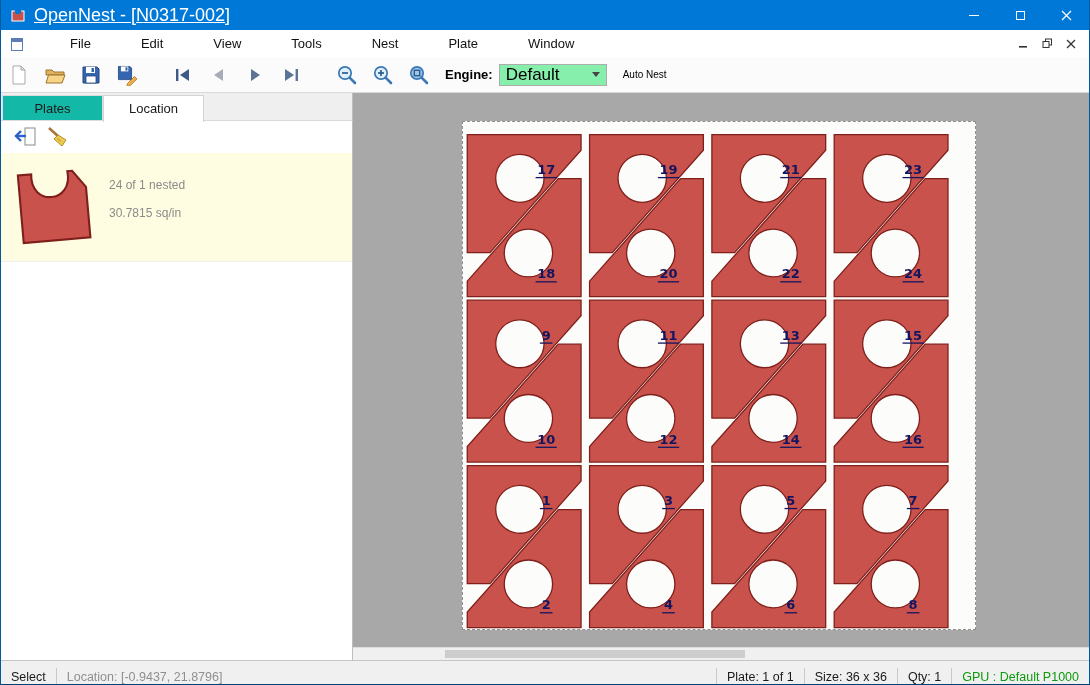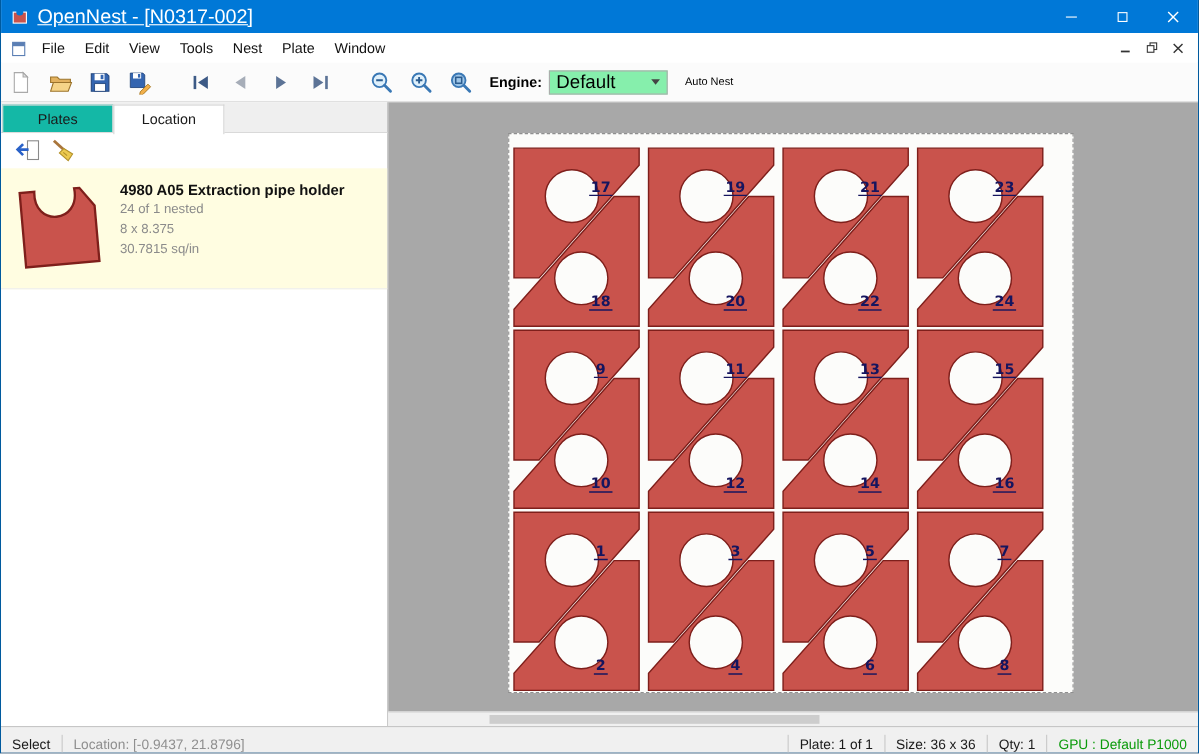--- a/index.html
+++ b/index.html
@@ -24,21 +24,21 @@
   .app-icon { margin-left:9px; display:flex; }
   .title-text { margin-left:8px; font-size:18px;text-decoration:underline; }
   .win-controls { margin-left:auto; display:flex; height:100%; }
   .win-btn { width:46px; height:100%; display:flex; align-items:center; justify-content:center; }
   .glyph-minimize { width:10px; height:1px; background:#fff; display:block; }
   .glyph-maximize { width:9px; height:9px; border:1px solid #fff; display:block; }
 
   
   .menubar {
     position:absolute; left:0; top:30px; right:0; height:27px;
-    background:#fff; display:flex; align-items:center; font-size:13px; color:#111;
+    background:#fff; display:flex; align-items:center; font-size:13px; color:#111;gap:32px;
   }
   .mdi-icon { margin-left:8px; margin-right:4px; display:flex; }
   .menu-item { padding:0 9px; line-height:27px; }
   .mdi-controls { margin-left:auto; display:flex; align-items:center; margin-right:6px; }
   .mdi-btn { width:24px; height:22px; display:flex; align-items:center; justify-content:center; }
 
   
   .toolbar {
     position:absolute; left:0; top:57px; right:0; height:36px;
     background:#fbfbfb; border-bottom:1px solid #d9d9d9;
@@ -78,21 +78,21 @@
   .mini-btn { width:32px; height:28px; display:flex; align-items:center; justify-content:center; }
 
   .drawing-item {
     background:var(--selection,#FFFDE1);
     display:flex; padding:8px 10px 10px 14px;
     border-bottom:1px solid #eee;
   }
   .item-thumb { flex:0 0 auto; }
   .item-text { margin-left:16px; padding-top:4px; }
   .item-title { font-size:13.5px; font-weight:bold; color:#111; }
-  .item-line { font-size:12px; color:#8b8b8b; margin-top:3px; line-height:15px; }
+  .item-line { font-size:12px; color:#8b8b8b; margin-top:13px; line-height:15px; }
 
   
   .canvas {
     position:absolute; left:352px; top:93px; right:0; bottom:37px;
     background:var(--canvas,#A8A8A8); overflow:hidden;
   }
   .plate {
     position:absolute; left:109px; top:28px; width:514px; height:509px;
     background:var(--plate,#FCFCFA);
     border:1px dashed #8f8f8f;
@@ -302,23 +302,21 @@
 
     <div class="drawing-item">
       <div class="item-thumb">
         <svg width="78" height="86" viewBox="0 0 80 90">
           <g transform="rotate(-5 40 46)">
             <path d="M5 83 L5 12 L19 12 C15 46 61 46 57 12 L62 12 L75 30 L75 83 Z" fill="var(--part-fill,#C9534C)" stroke="var(--part-stroke,#7E1F1B)" stroke-width="2.2"></path>
           </g>
         </svg>
       </div>
       <div class="item-text">
-        <div class="item-title">4980 A05 Extraction pipe holder</div>
         <div class="item-line">24 of 1 nested</div>
-        <div class="item-line">8 x 8.375</div>
         <div class="item-line">30.7815 sq/in</div>
       </div>
     </div>
   </div>
 
   <div class="canvas">
     <div class="plate">
       <svg id="nest-svg" width="512" height="507" viewBox="0 0 512 507">
           <g transform="translate(4.266666666666667 12.675)">
             <path d="M 0 0 L 8 0 L 8 1.1 L 1.6 8.375 L 0 8.375 Z M 2 3.1 a 1.7 1.7 0 1 0 3.4 0 a 1.7 1.7 0 1 0 -3.4 0 Z" fill-rule="evenodd" class="part" vector-effect="non-scaling-stroke" transform="scale(14.222222222222221 14.083333333333334)"></path>

